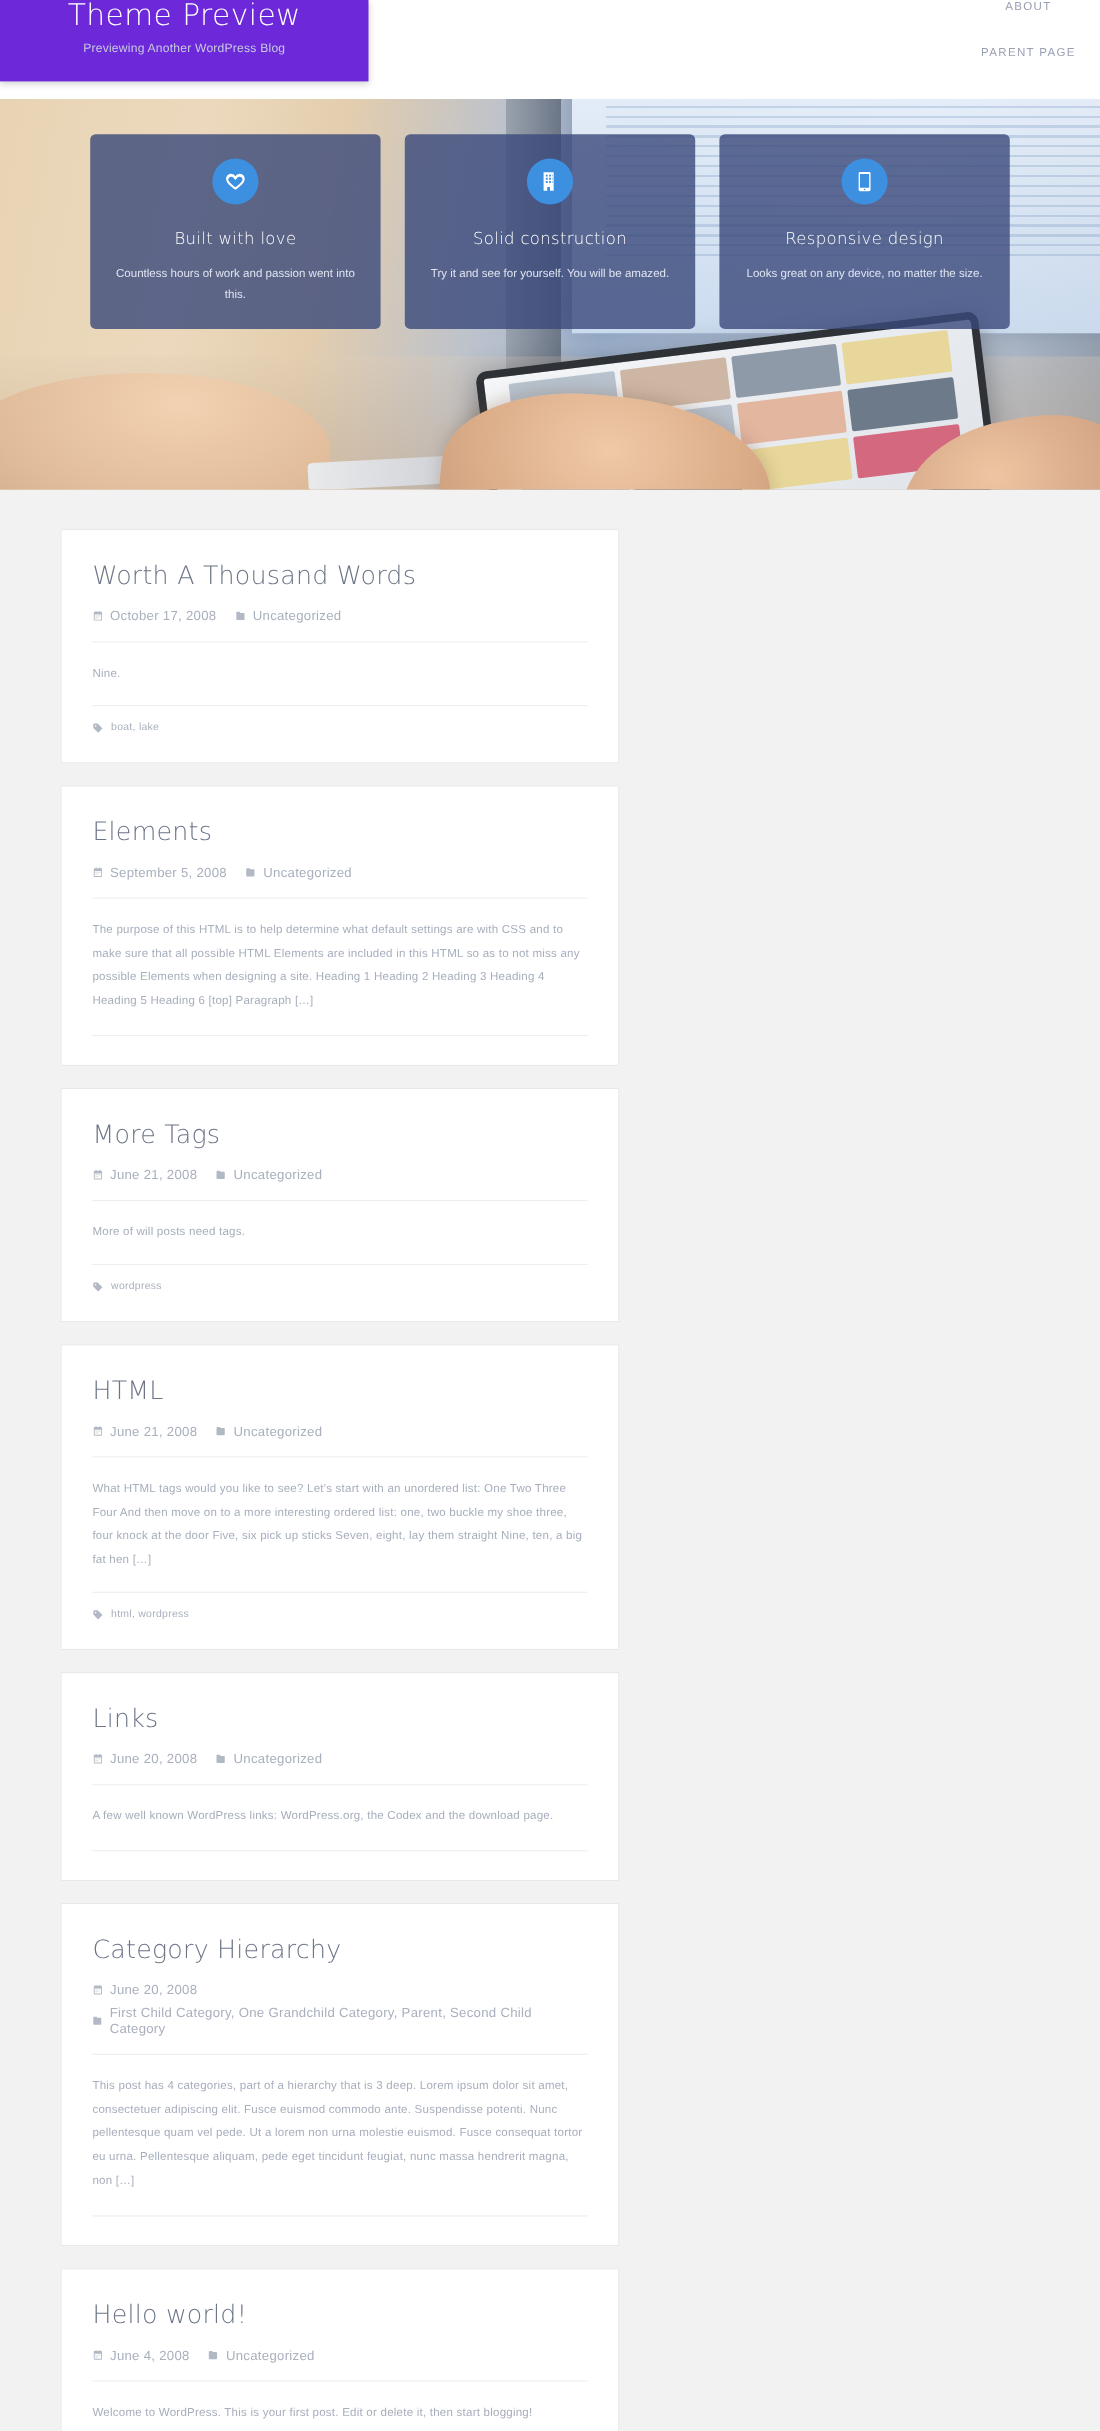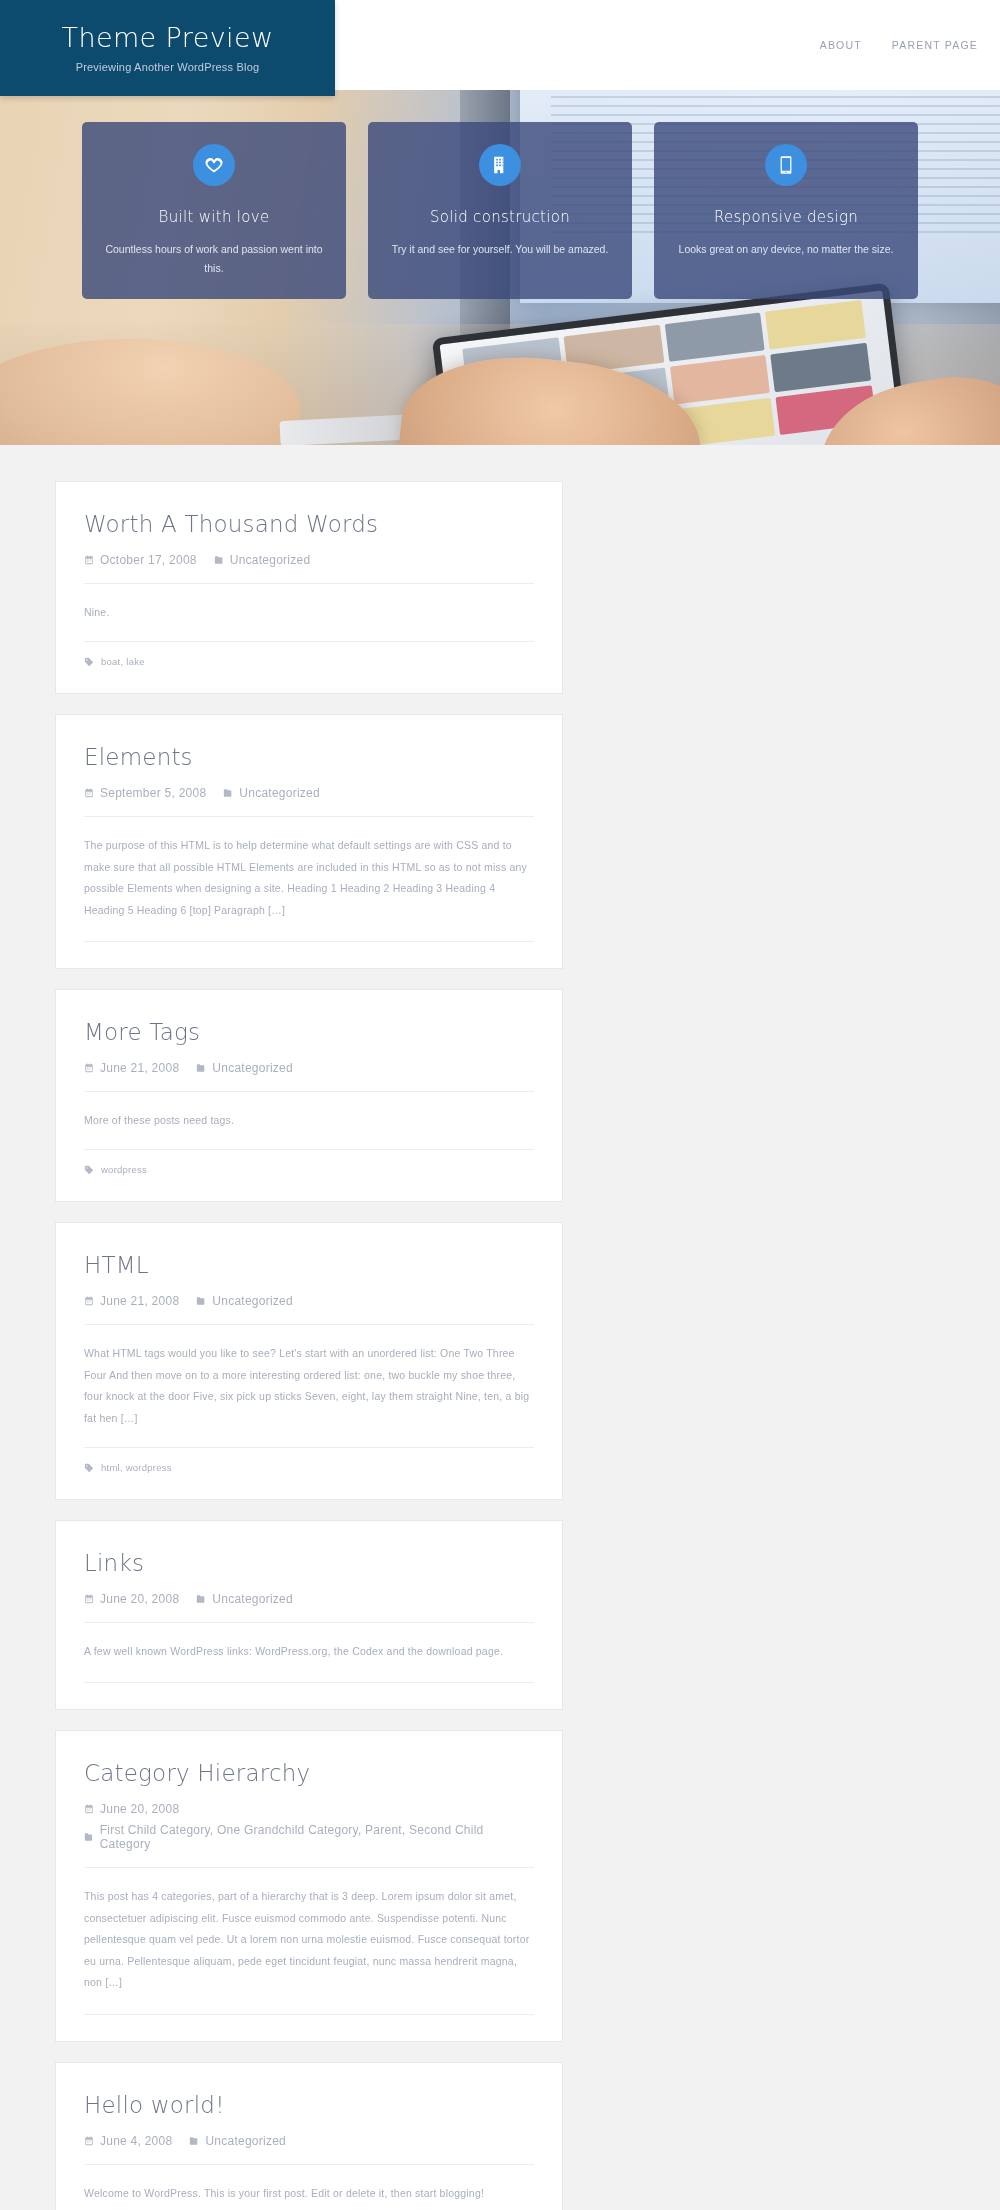--- a/index.html
+++ b/index.html
@@ -17,26 +17,26 @@
     height: 90px;
     background: #ffffff;
     z-index: 20;
   }
 
   .branding {
     position: absolute;
     left: 0;
     top: 0;
     width: 335px;
-    height: 96px;
-    background: #0c4a6e;
+    height: 74px;
+    background: #6d28d9;
     display: flex;
     flex-direction: column;
     align-items: center;
-    justify-content: center;
+    justify-content: flex-start;
     box-shadow: 0 2px 6px rgba(0,0,0,0.18);
   }
 
   .site-title {
     color: #ffffff;
     font-size: 27px;
     font-weight: 300;
     letter-spacing: 0.4px;
     line-height: 1.1;
     font-family: "DejaVu Sans", sans-serif;
@@ -51,20 +51,21 @@
   }
 
   .main-nav {
     position: absolute;
     right: 22px;
     top: 0;
     height: 90px;
     display: flex;
     align-items: center;
     gap: 30px;
+    flex-direction: column;
   }
 
   .nav-link {
     color: #9aa0b4;
     font-size: 10.5px;
     letter-spacing: 1.2px;
     text-transform: uppercase;
     text-decoration: none;
     cursor: pointer;
   }
@@ -437,21 +438,21 @@
             </svg>
           <span>June 21, 2008</span>
         </span>
         <span class="meta-group">
           <svg class="meta-icon" viewBox="0 0 24 24">
               <path d="M2 5a2 2 0 0 1 2-2h5l2 2.5h7a2 2 0 0 1 2 2V19a2 2 0 0 1-2 2H4a2 2 0 0 1-2-2V5z"></path>
             </svg>
           <span>Uncategorized</span>
         </span>
       </div>
-      <div class="post-excerpt">More of these posts need tags.</div>
+      <div class="post-excerpt">More of will posts need tags.</div>
       <div class="post-tags">
         <svg class="meta-icon" viewBox="0 0 24 24">
             <path d="M2 11.5V4a2 2 0 0 1 2-2h7.5L22 12.5 12.5 22 2 11.5zm5-6.2a1.7 1.7 0 1 0 0 3.4 1.7 1.7 0 0 0 0-3.4z"></path>
           </svg>
         <span>wordpress</span>
       </div>
     </article>
 
     <article class="post-card">
       <h2 class="post-title">HTML</h2>

